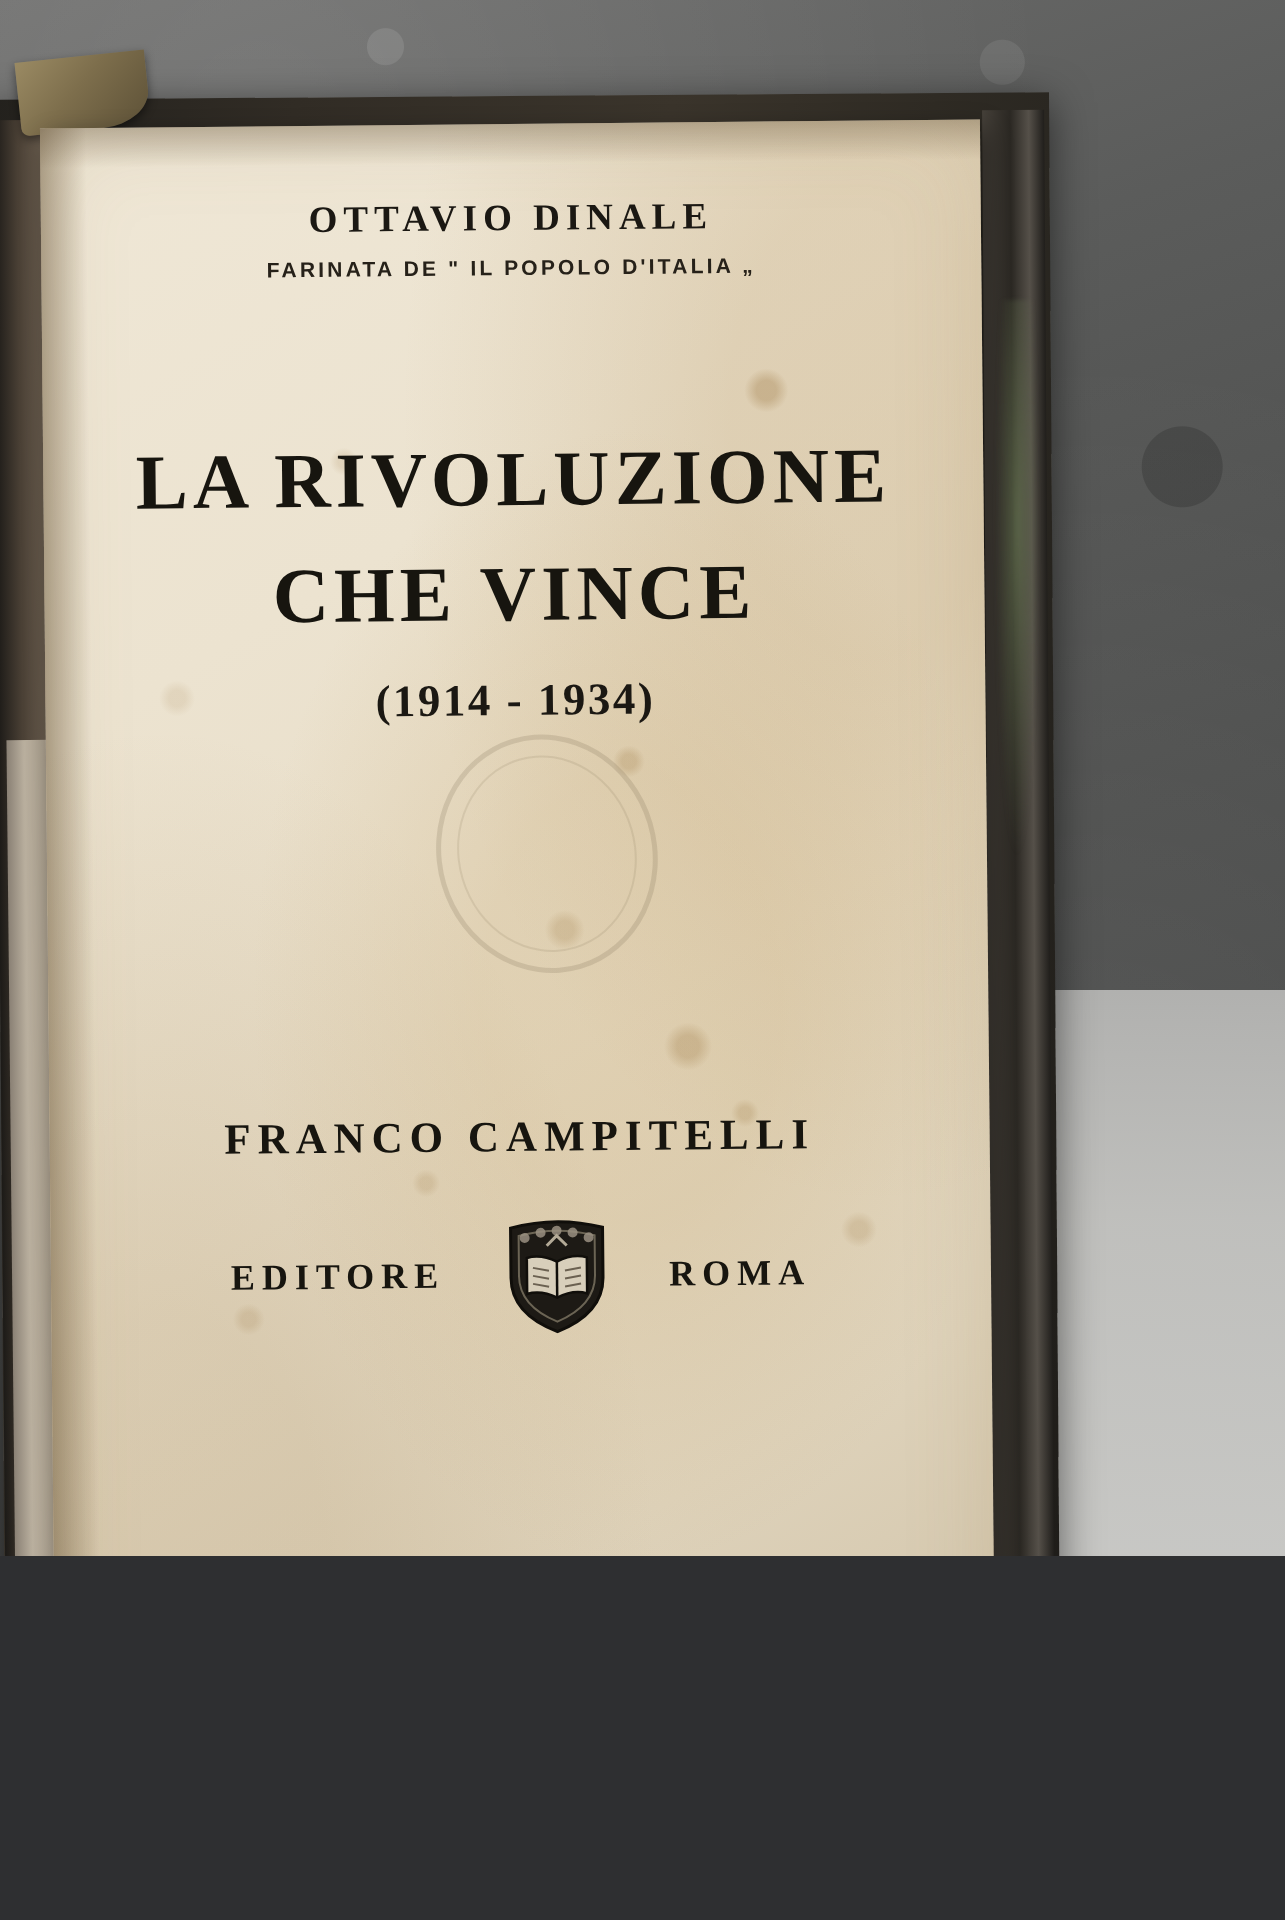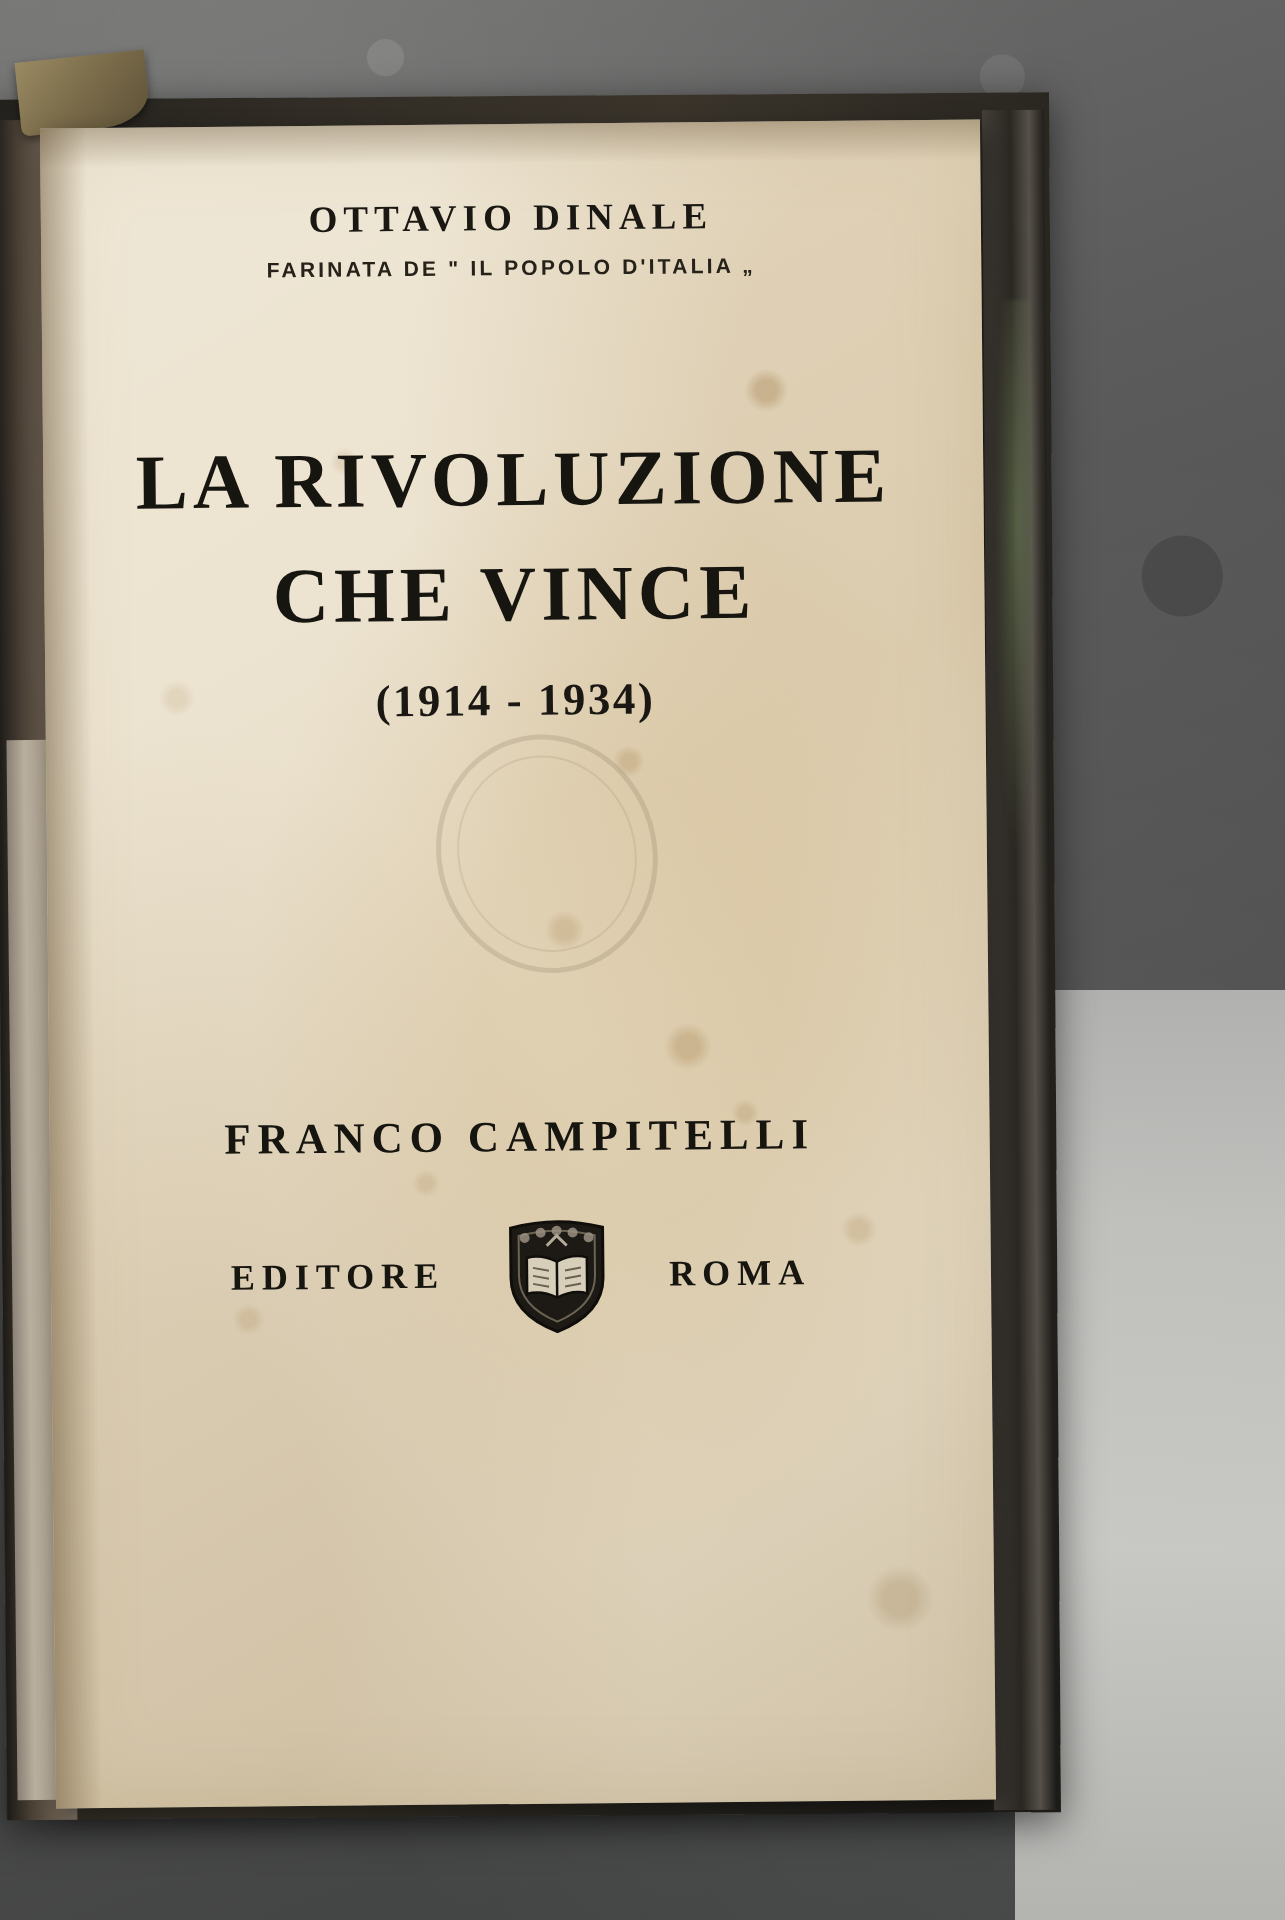--- a/index.html
+++ b/index.html
@@ -3,21 +3,21 @@
 <meta charset="utf-8">
 <style>
   html, body {
     margin: 0;
     padding: 0;
     background: #2e2f31;
   }
   #page {
     position: relative;
     width: 1285px;
-    height: 1920px;
+    height: 1556px;
     overflow: hidden;
     font-family: "Liberation Serif", serif;
     
     background:
       radial-gradient(ellipse at 20% 10%, rgba(255,255,255,0.10), rgba(0,0,0,0) 55%),
       radial-gradient(ellipse at 85% 75%, rgba(255,255,255,0.07), rgba(0,0,0,0) 50%),
       linear-gradient(160deg, #6f6f6e 0%, #5b5c5b 30%, #4d4e4d 60%, #3f4040 100%);
   }
   
   #page .wall-noise {

